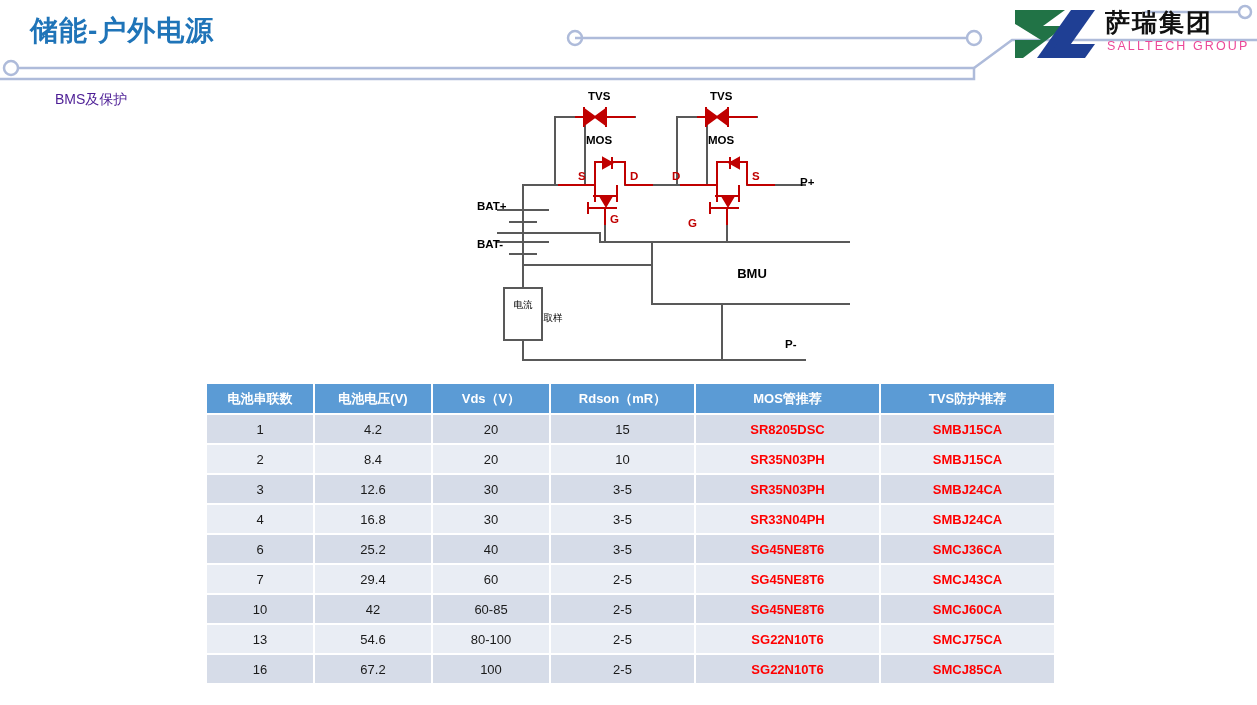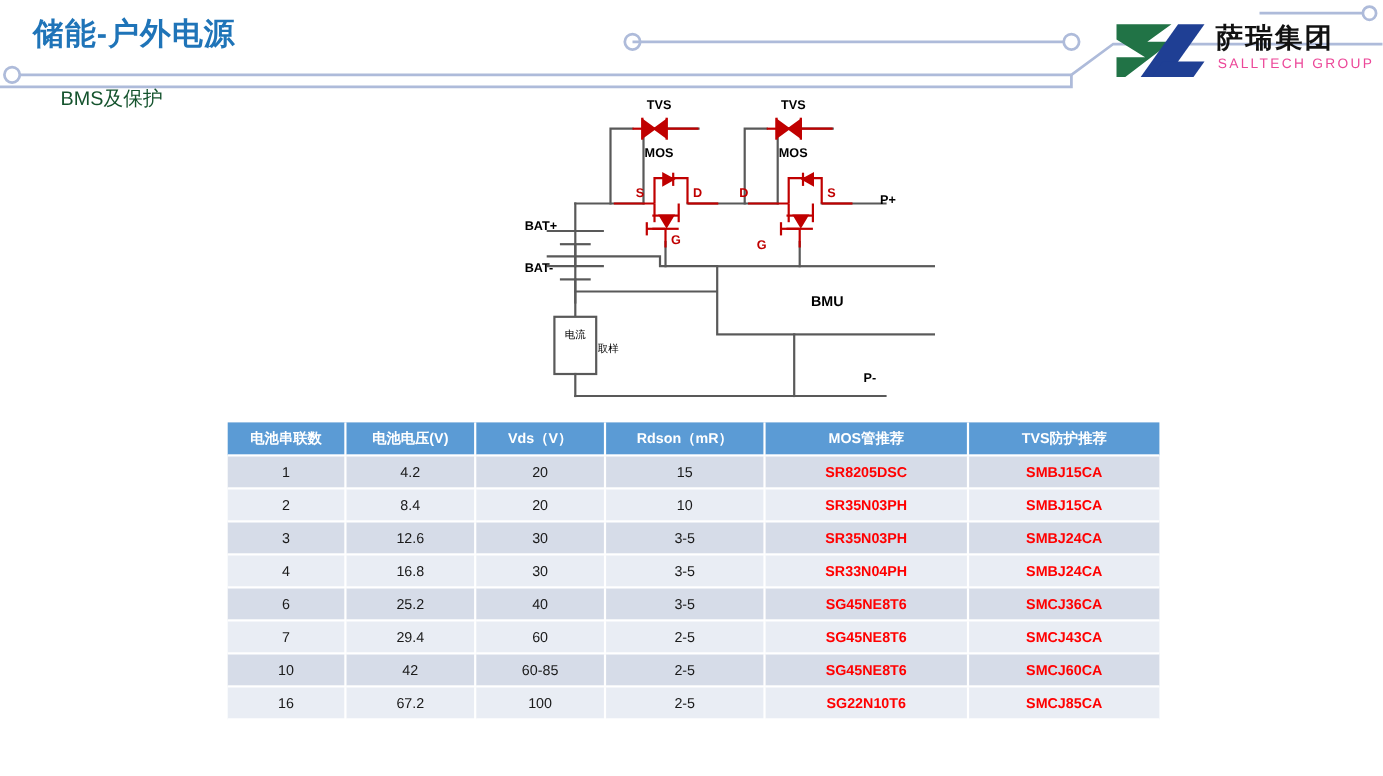--- a/index.html
+++ b/index.html
@@ -10,27 +10,27 @@
   }
   .slide{position:absolute;inset:0;}
 
   
   #page-title{
     position:absolute;left:30px;top:12px;
     font-size:28px;font-weight:bold;letter-spacing:1px;
     color:#1F74B8;white-space:nowrap;
   }
   #subtitle{
-    position:absolute;left:55px;top:77px;
-    font-size:18px;color:#14532d;white-space:nowrap;
+    position:absolute;left:55px;top:91px;
+    font-size:14px;color:#4c1d95;white-space:nowrap;
   }
   #deco-svg{position:absolute;left:0;top:0;width:1257px;height:100px;}
 
   
-  #logo{position:absolute;left:1013px;top:18px;width:232px;height:56px;}
+  #logo{position:absolute;left:1013px;top:6px;width:232px;height:56px;}
   #logo-mark{position:absolute;left:0;top:2px;width:84px;height:52px;}
   #logo-cn{position:absolute;left:92px;top:0px;font-size:25px;font-weight:bold;
            color:#111;letter-spacing:2px;white-space:nowrap;}
   #logo-en{position:absolute;left:94px;top:33px;font-size:12.5px;
            color:#ec4899;letter-spacing:2.1px;white-space:nowrap;}
 
   
   #circuit{position:absolute;left:460px;top:90px;width:390px;height:280px;}
 
   
@@ -280,20 +280,28 @@
         </tr>
         <tr>
           <td class="c0">10</td>
           <td class="c1">42</td>
           <td class="c2">60-85</td>
           <td class="c3">2-5</td>
           <td class="c4 part">SG45NE8T6</td>
           <td class="c5 part">SMCJ60CA</td>
         </tr>
         <tr>
+          <td class="c0">13</td>
+          <td class="c1">54.6</td>
+          <td class="c2">80-100</td>
+          <td class="c3">2-5</td>
+          <td class="c4 part">SG22N10T6</td>
+          <td class="c5 part">SMCJ75CA</td>
+        </tr>
+        <tr>
           <td class="c0">16</td>
           <td class="c1">67.2</td>
           <td class="c2">100</td>
           <td class="c3">2-5</td>
           <td class="c4 part">SG22N10T6</td>
           <td class="c5 part">SMCJ85CA</td>
         </tr>
       </tbody>
   </table>
 

